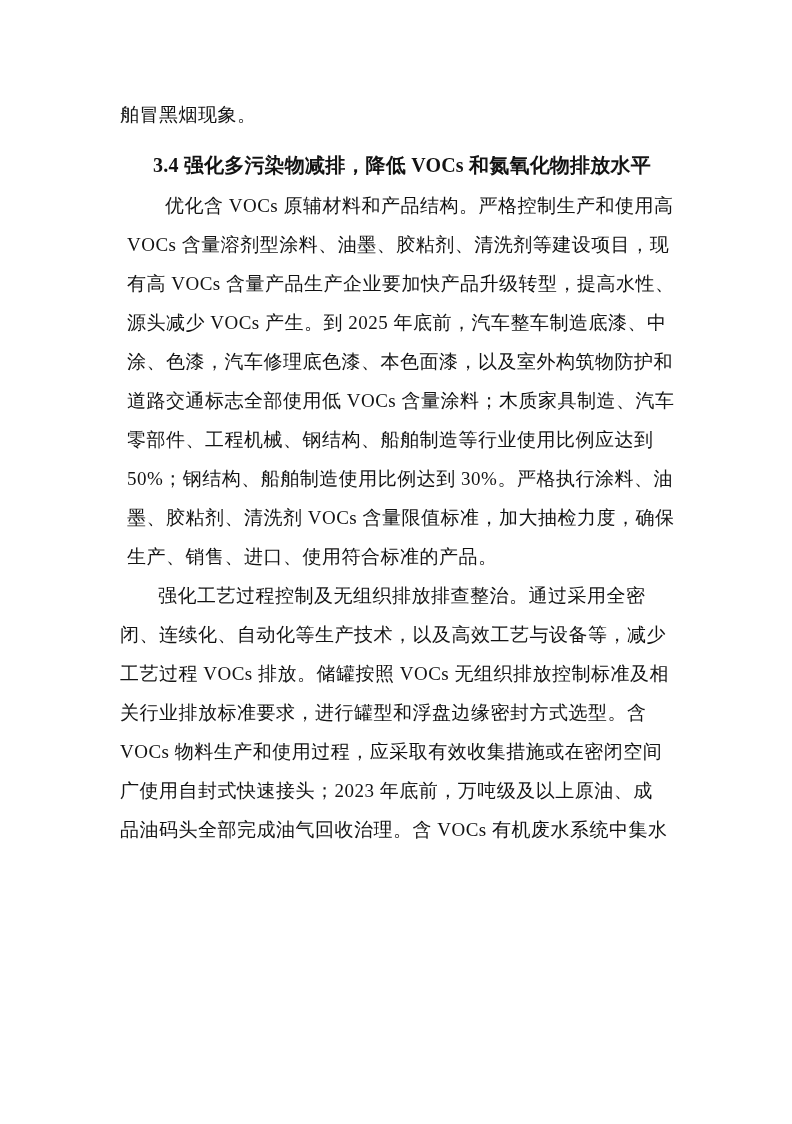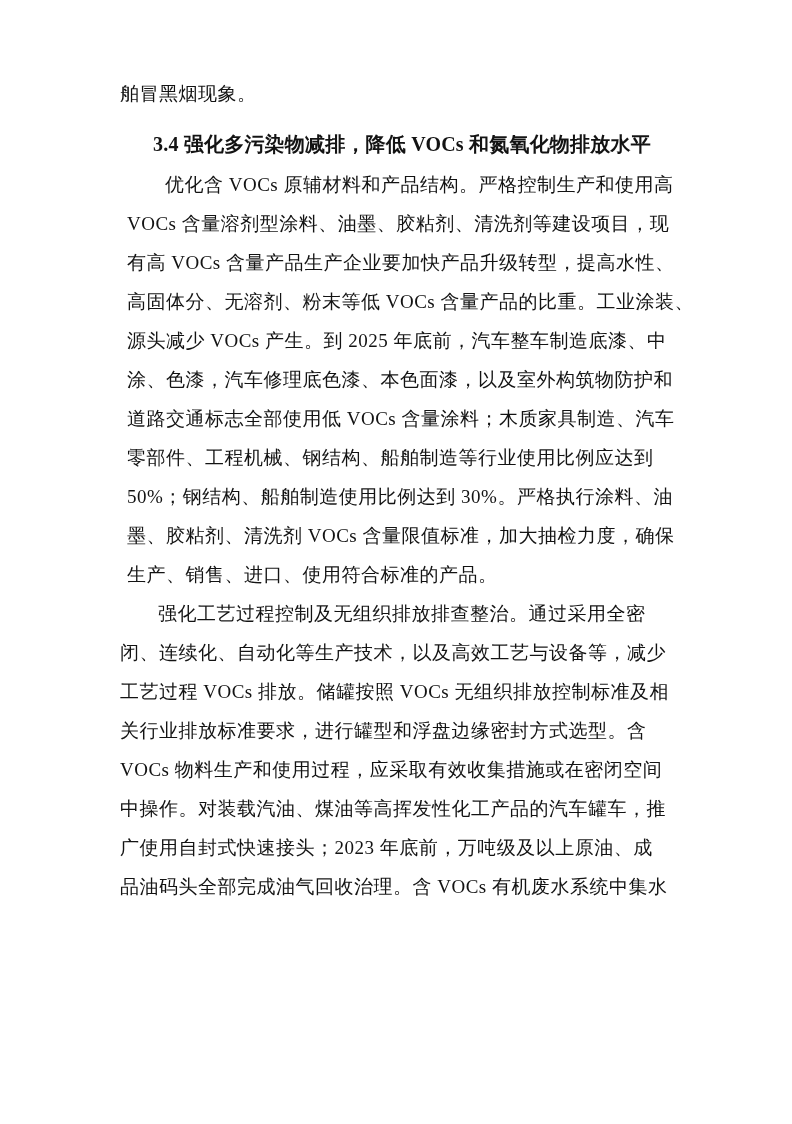--- a/index.html
+++ b/index.html
@@ -9,21 +9,21 @@
   }
   .page {
     position: relative;
     width: 748px;
     height: 1124px;
     margin: 0;
     background: #ffffff;
     color: #131313;
     font-family: "Liberation Serif", "DejaVu Serif", serif;
     box-sizing: border-box;
-    padding: 74px 119px 0 120px;
+    padding: 95px 119px 0 120px;
     overflow: hidden;
   }
   
   .line {
     font-size: 19px;
     line-height: 39px;
     height: 39px;
     text-align: justify;
     text-align-last: justify;
     -moz-text-align-last: justify;
@@ -61,34 +61,32 @@
 
   <div class="intro-line">舶冒黑烟现象。</div>
 
   <div class="heading first">3.4 强化多污染物减排，降低 VOCs 和氮氧化物排放水平</div>
 
 
   <div class="paragraph body-first">
     <div class="line indent">优化含 VOCs 原辅材料和产品结构。严格控制生产和使用高</div>
     <div class="line">VOCs 含量溶剂型涂料、油墨、胶粘剂、清洗剂等建设项目，现</div>
     <div class="line">有高 VOCs 含量产品生产企业要加快产品升级转型，提高水性、</div>
-    <div class="line">高固体分、无溶剂、粉末等低 VOCs 含量产品的比重。工业涂装、</div>
     <div class="line">源头减少 VOCs 产生。到 2025 年底前，汽车整车制造底漆、中</div>
     <div class="line">涂、色漆，汽车修理底色漆、本色面漆，以及室外构筑物防护和</div>
     <div class="line">道路交通标志全部使用低 VOCs 含量涂料；木质家具制造、汽车</div>
     <div class="line">零部件、工程机械、钢结构、船舶制造等行业使用比例应达到</div>
     <div class="line">50%；钢结构、船舶制造使用比例达到 30%。严格执行涂料、油</div>
     <div class="line">墨、胶粘剂、清洗剂 VOCs 含量限值标准，加大抽检力度，确保</div>
     <div class="line flush">生产、销售、进口、使用符合标准的产品。</div>
   </div>
 
   <div class="paragraph">
     <div class="line indent">强化工艺过程控制及无组织排放排查整治。通过采用全密</div>
     <div class="line">闭、连续化、自动化等生产技术，以及高效工艺与设备等，减少</div>
     <div class="line">工艺过程 VOCs 排放。储罐按照 VOCs 无组织排放控制标准及相</div>
     <div class="line">关行业排放标准要求，进行罐型和浮盘边缘密封方式选型。含</div>
     <div class="line">VOCs 物料生产和使用过程，应采取有效收集措施或在密闭空间</div>
-    <div class="line">中操作。对装载汽油、煤油等高挥发性化工产品的汽车罐车，推</div>
     <div class="line">广使用自封式快速接头；2023 年底前，万吨级及以上原油、成</div>
     <div class="line">品油码头全部完成油气回收治理。含 VOCs 有机废水系统中集水</div>
   </div>
 
 </div>
 
 </body></html>

